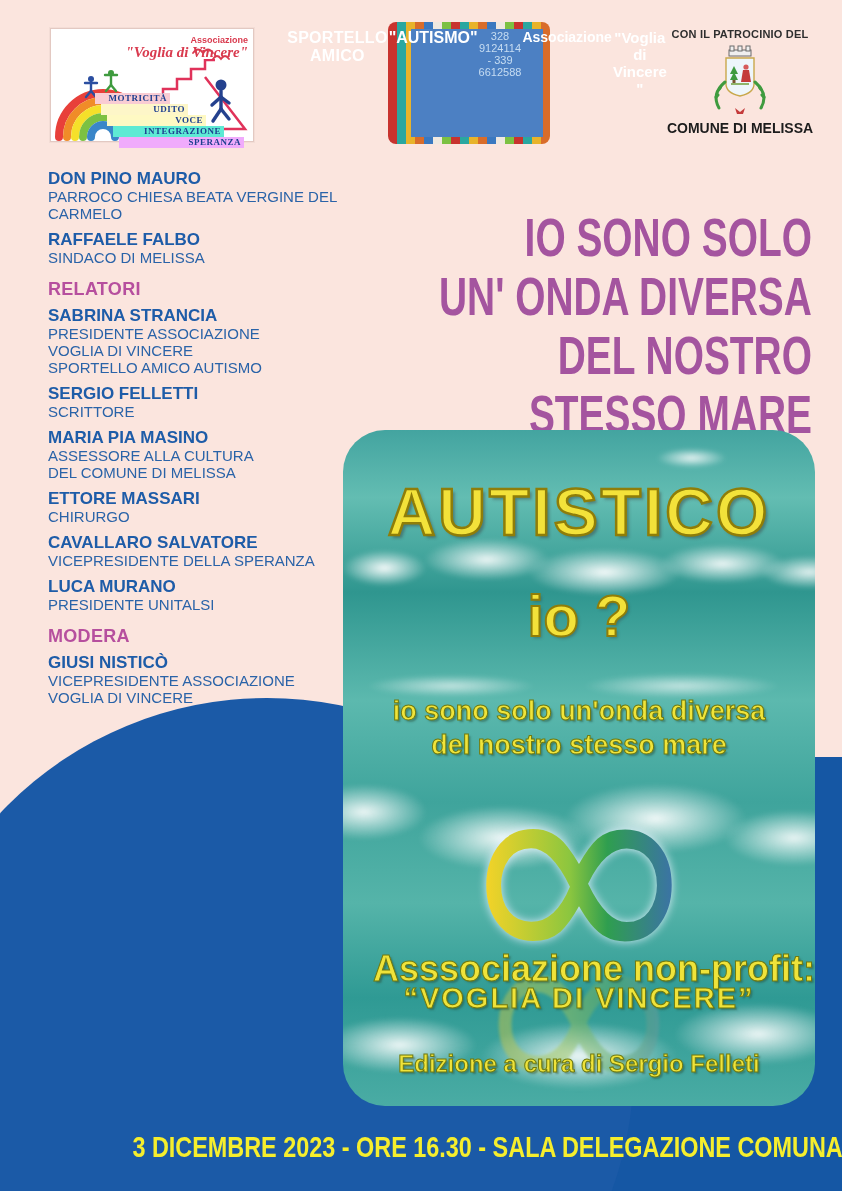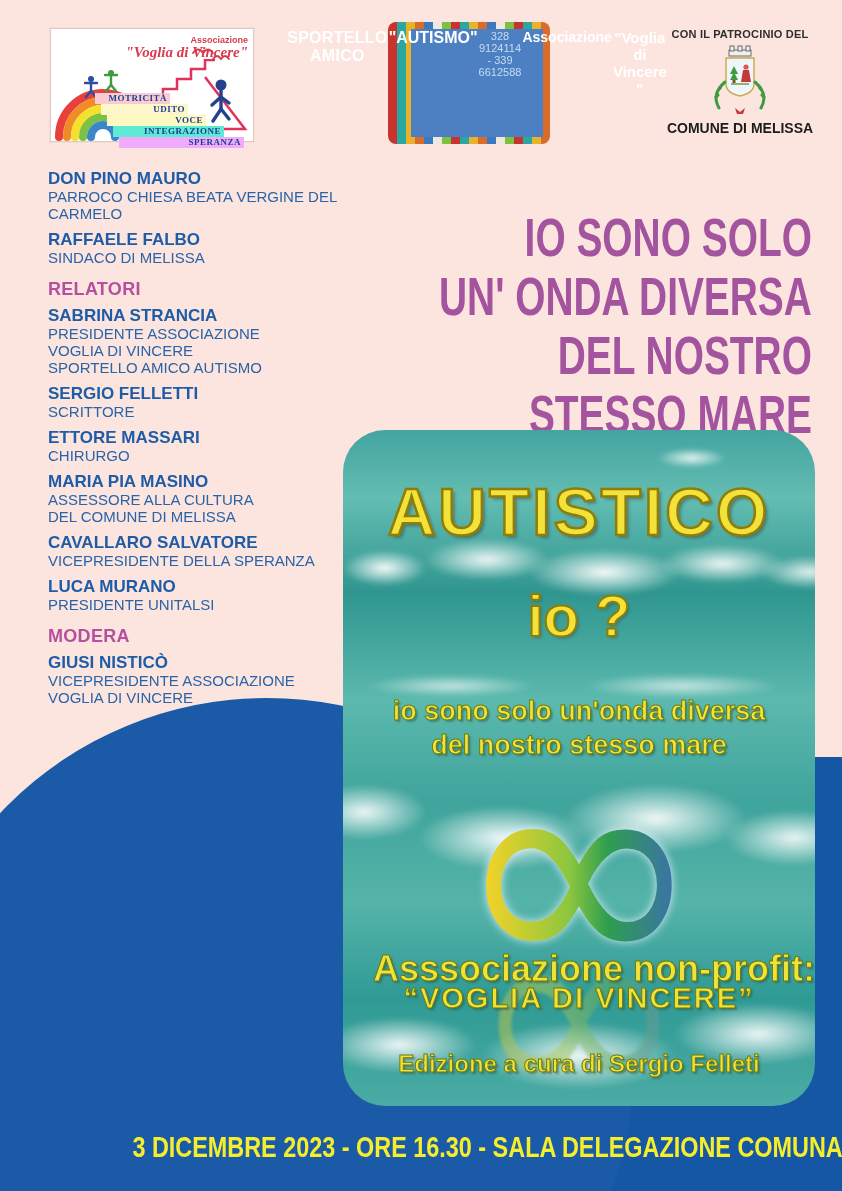--- a/index.html
+++ b/index.html
@@ -240,27 +240,27 @@
         <div class="name">SABRINA STRANCIA</div>
         <div class="role">PRESIDENTE ASSOCIAZIONE</div>
         <div class="role">VOGLIA DI VINCERE</div>
         <div class="role">SPORTELLO AMICO AUTISMO</div>
       </div>
       <div class="entry">
         <div class="name">SERGIO FELLETTI</div>
         <div class="role">SCRITTORE</div>
       </div>
       <div class="entry">
-        <div class="name">ETTORE MASSARI</div>
-        <div class="role">CHIRURGO</div>
-      </div>
-      <div class="entry">
         <div class="name">MARIA PIA MASINO</div>
         <div class="role">ASSESSORE ALLA CULTURA</div>
         <div class="role">DEL COMUNE DI MELISSA</div>
+      </div>
+      <div class="entry">
+        <div class="name">ETTORE MASSARI</div>
+        <div class="role">CHIRURGO</div>
       </div>
       <div class="entry">
         <div class="name">CAVALLARO SALVATORE</div>
         <div class="role">VICEPRESIDENTE DELLA SPERANZA</div>
       </div>
       <div class="entry">
         <div class="name">LUCA MURANO</div>
         <div class="role">PRESIDENTE UNITALSI</div>
       </div>
     </div>

